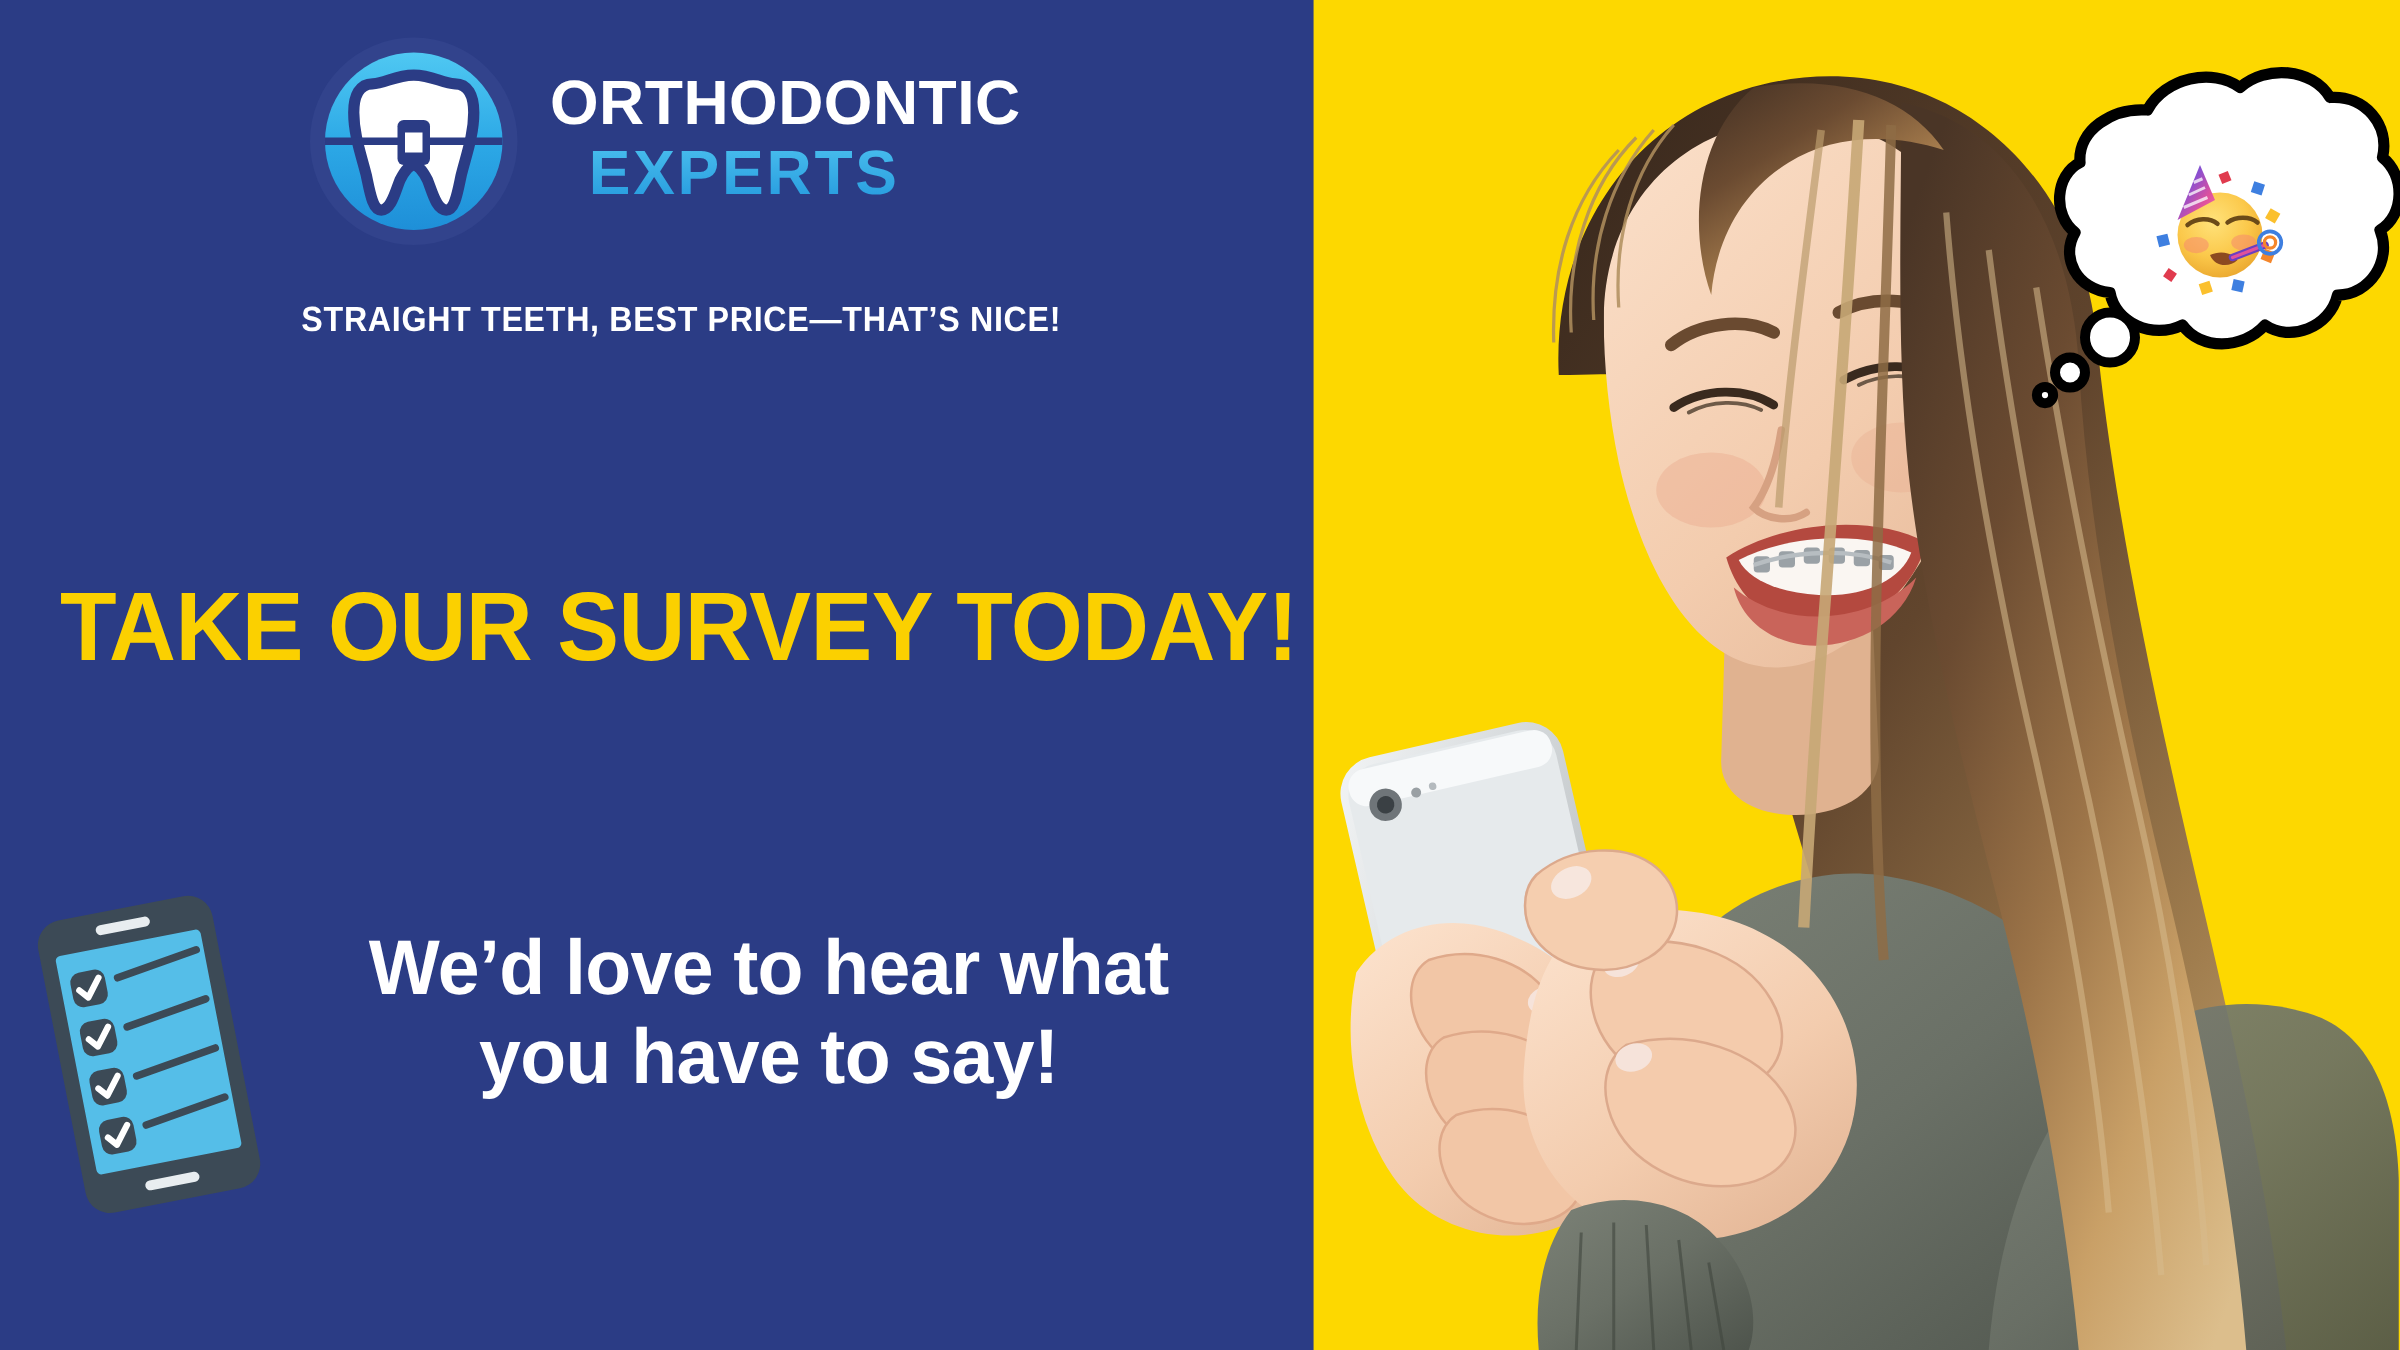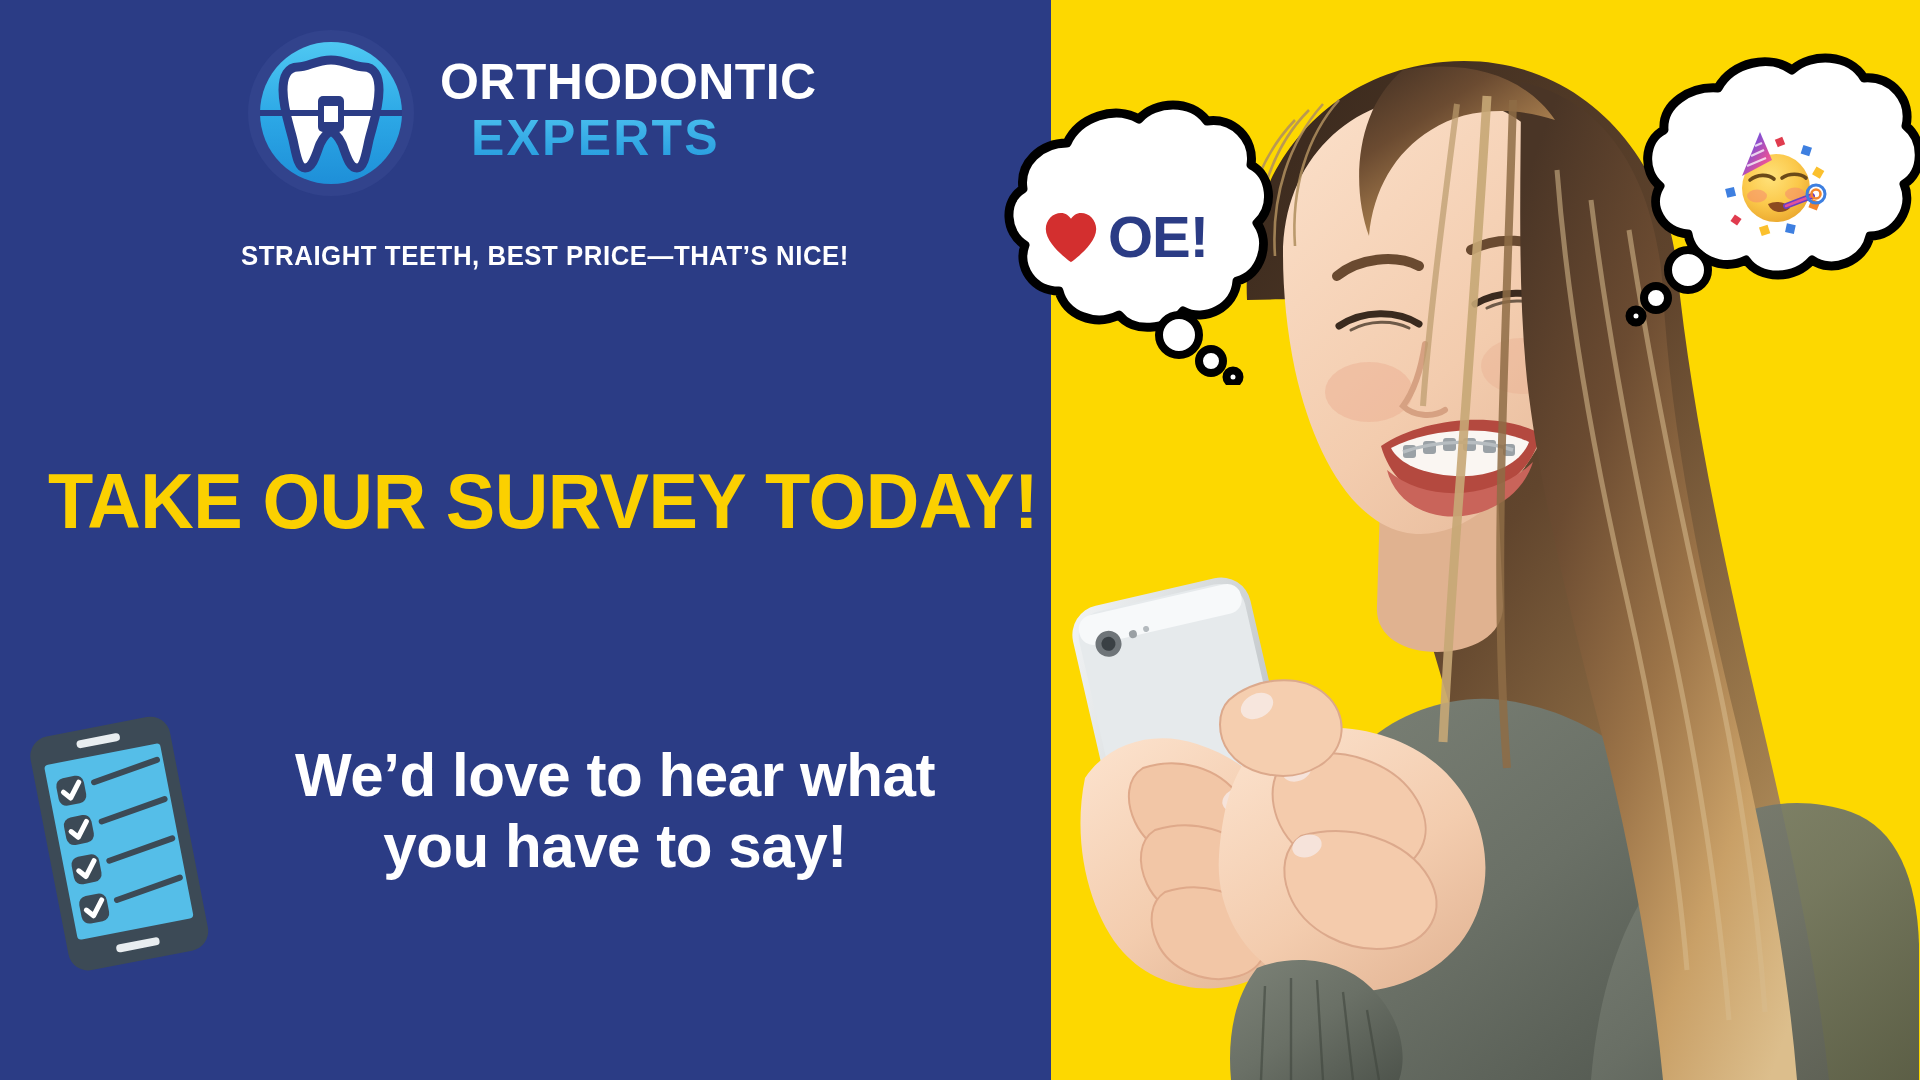--- a/index.html
+++ b/index.html
@@ -391,51 +391,20 @@
         <g stroke="#3C4A56" stroke-width="6" stroke-linecap="round">
           <line x1="84" y1="66" x2="150" y2="56"></line>
           <line x1="84" y1="106" x2="150" y2="96"></line>
           <line x1="84" y1="146" x2="150" y2="136"></line>
           <line x1="84" y1="186" x2="150" y2="176"></line>
         </g>
       </g>
     </svg>
   </div>
 
-  <div class="bubble bubble-oe">
-    <svg width="300" height="290" viewBox="0 0 300 290" xmlns="http://www.w3.org/2000/svg" aria-hidden="true">
-      <g fill="#FFFFFF" stroke="#000000" stroke-width="9" stroke-linejoin="round">
-        <path d="M92 48
-                 C104 22 140 10 164 24
-                 C180 6 216 4 232 26
-                 C258 22 280 44 276 70
-                 C296 80 300 112 282 128
-                 C296 148 286 180 262 186
-                 C260 212 230 228 208 216
-                 C192 236 158 238 144 220
-                 C120 232 90 220 84 196
-                 C58 196 42 172 50 150
-                 C30 138 28 106 48 94
-                 C44 68 66 48 92 48 Z"></path>
-      </g>
-      <g fill="#FFFFFF" stroke="#000000" stroke-width="8">
-        <circle cx="204" cy="240" r="20"></circle>
-        <circle cx="236" cy="266" r="12"></circle>
-        <circle cx="258" cy="282" r="6.5"></circle>
-      </g>
-    </svg>
-    <div class="content">
-      <svg class="heart-glyph" viewBox="0 0 32 30" xmlns="http://www.w3.org/2000/svg" aria-hidden="true">
-        <path d="M16 29 C16 29 2 19.4 2 10.6 C2 5.3 6 1.6 10.4 1.6
-                 C13 1.6 15 3.1 16 4.9 C17 3.1 19 1.6 21.6 1.6
-                 C26 1.6 30 5.3 30 10.6 C30 19.4 16 29 16 29 Z" fill="#D32F2F"></path>
-      </svg>
-      <span class="oe-text">OE!</span>
-    </div>
-  </div>
 
   <div class="bubble bubble-emoji">
     <svg width="300" height="290" viewBox="0 0 300 290" xmlns="http://www.w3.org/2000/svg" aria-hidden="true">
       <g fill="#FFFFFF" stroke="#000000" stroke-width="9" stroke-linejoin="round">
         <path d="M98 40
                  C112 14 150 6 172 22
                  C192 4 230 6 244 30
                  C272 28 292 52 286 78
                  C304 92 304 124 284 136
                  C294 160 276 188 250 188

